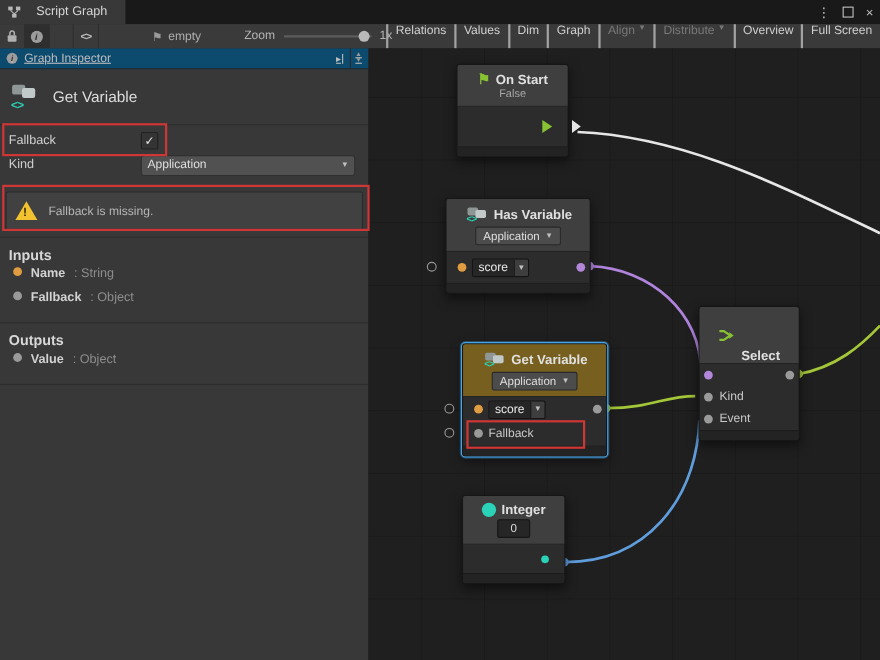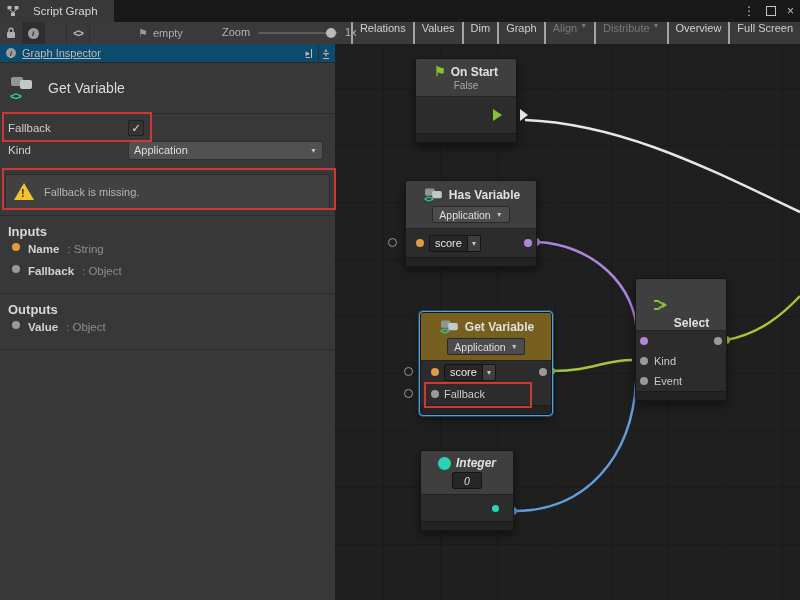--- a/index.html
+++ b/index.html
@@ -362,21 +362,21 @@
         <span class="dot dot-gray row-dot-l"></span>
         <span class="node-label">Kind</span>
       </div>
       <div class="node-row" style="height:20px;padding-left:18px;">
         <span class="dot dot-gray row-dot-l"></span>
         <span class="node-label">Event</span>
       </div>
       <div class="node-footer"></div>
     </div>
 
-    <div class="node" style="left:85px;top:406px;width:92px;font-style:italic;">
+    <div class="node" style="left:85px;top:406px;width:92px;">
       <div class="node-header">
         <div class="node-title">
           <span class="int-circle"></span>
           <span>Integer</span>
         </div>
         <div class="node-dd" style="background:#262626;border-color:#141414;min-width:16px;justify-content:center;">
           <span>0</span>
         </div>
       </div>
       <div class="node-row" style="height:26px;justify-content:flex-end;">

